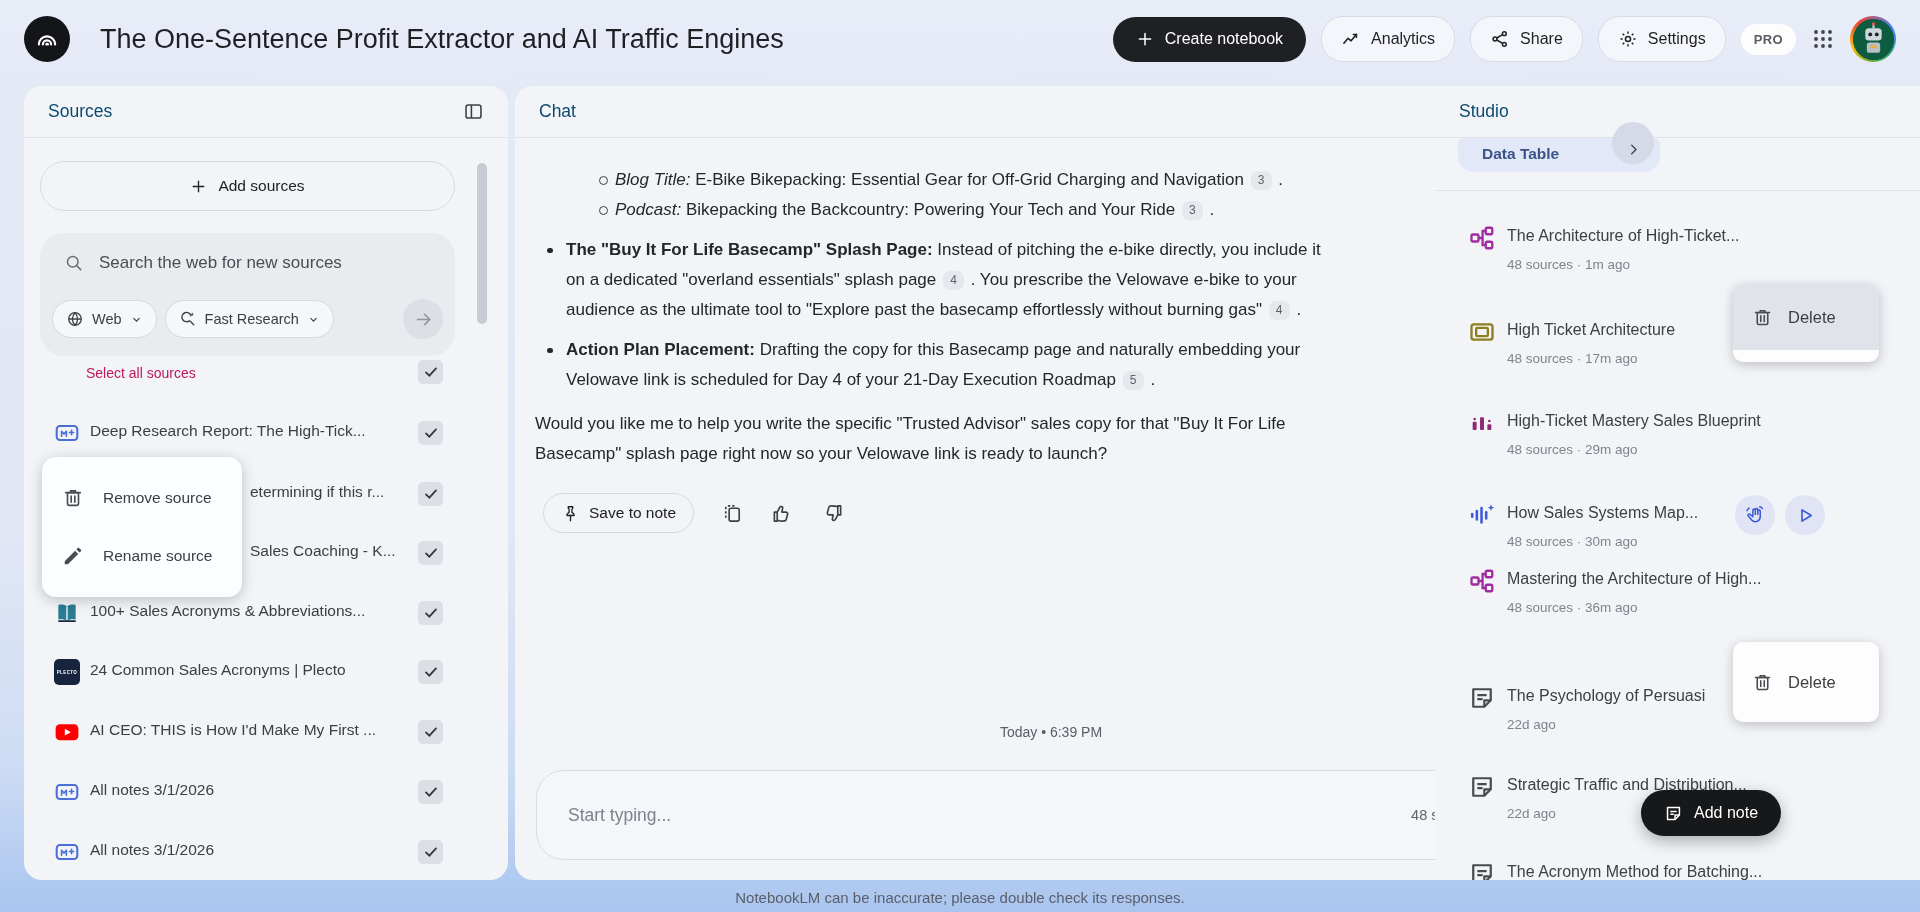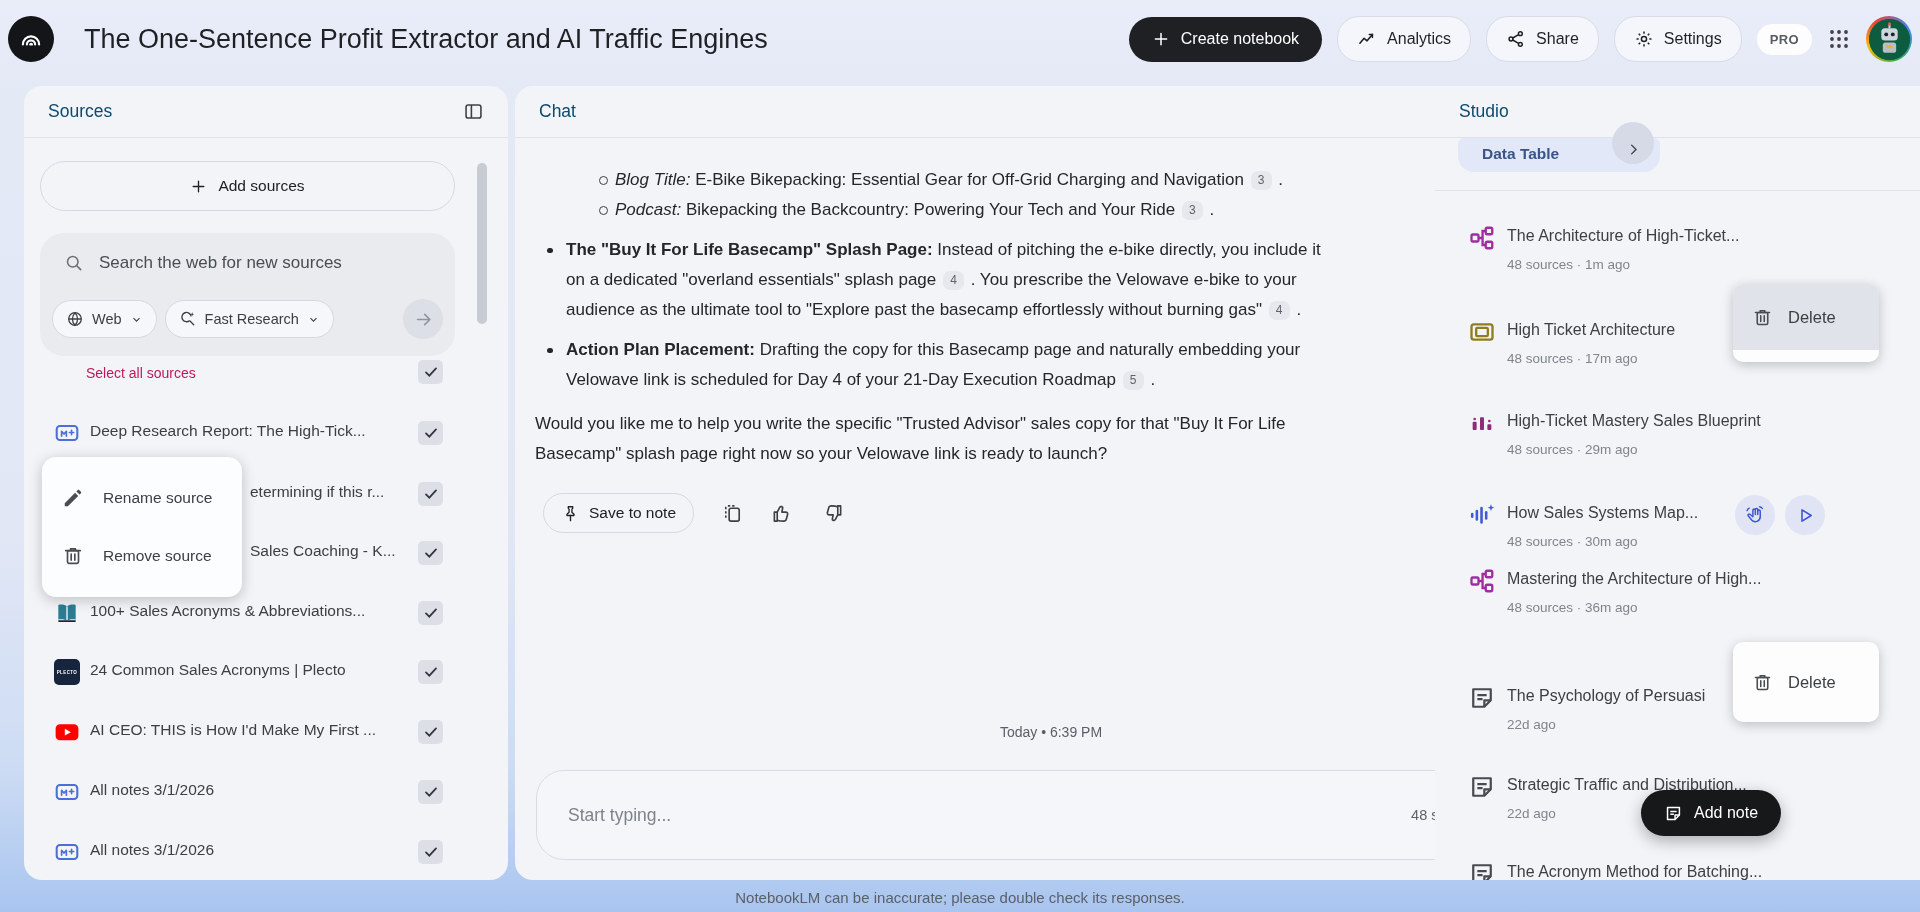--- a/index.html
+++ b/index.html
@@ -3,21 +3,21 @@
 <meta charset="utf-8">
 <style>
   html,body{margin:0;padding:0;width:1920px;height:912px;overflow:hidden;
     font-family:"Liberation Sans","DejaVu Sans",sans-serif;color:#1f2023;}
   .page{position:absolute;inset:0;
     background:linear-gradient(180deg,#e9edf8 0%,#e4e9f6 10%,#e2e7f5 58%,#cddcf4 84%,#a9c5ef 100%);}
   .ic{display:inline-flex;align-items:center;justify-content:center;}
   .ic svg{width:100%;height:100%;display:block;}
 
   
-  .app-header{position:absolute;top:0;left:0;right:0;height:78px;display:flex;align-items:center;padding:0 8px;box-sizing:border-box;}
+  .app-header{position:absolute;top:0;left:0;right:0;height:78px;display:flex;align-items:center;padding:0 24px;box-sizing:border-box;}
   .logo{width:46px;height:46px;border-radius:50%;background:#141518;display:flex;align-items:center;justify-content:center;flex:none;}
   .logo .ic{width:26px;height:26px;}
   .app-title{margin-left:30px;font-size:27px;color:#1f2023;white-space:nowrap;}
   .hdr-right{margin-left:auto;display:flex;align-items:center;gap:15px;}
   .btn-dark{height:45px;border-radius:23px;background:#1f2023;color:#fff;display:flex;align-items:center;gap:11px;padding:0 23px;font-size:16px;cursor:pointer;}
   .btn-dark .ic{width:18px;height:18px;}
   .btn-pill{height:44px;border-radius:22px;background:rgba(255,255,255,.55);border:1px solid #d8dce6;color:#1f2023;display:flex;align-items:center;gap:10px;padding:0 19px;font-size:16px;cursor:pointer;}
   .btn-pill .ic{width:20px;height:20px;}
   .pro-badge{height:31px;border-radius:16px;background:#fdfdfe;padding:0 13px;font-size:13px;font-weight:700;color:#585c63;display:flex;align-items:center;letter-spacing:.4px;}
   .apps-grid{width:24px;height:24px;cursor:pointer;}
@@ -374,36 +374,36 @@
               <svg viewBox="0 0 24 24" fill="none" stroke="currentColor" stroke-width="2.7" stroke-linecap="round">
                 <path d="M4.5 12.5l5 5 10-11"></path>
               </svg>
             </span>
           </div>
         </div>
       <div class="scroll-thumb" style="left:453px;top:25px;width:10px;height:161px;"></div>
       <div class="ctx-menu" id="src-menu">
           <div class="ctx-item">
             <span class="ic ">
-              <svg viewBox="0 0 24 24" fill="currentColor">
-                <path d="M3 17.6V21h3.4L17.7 9.7l-3.4-3.4L3 17.6zM20.7 6.7c.4-.4.4-1 0-1.4l-2-2c-.4-.4-1-.4-1.4 0l-1.6 1.6 3.4 3.4 1.6-1.6z"></path>
-              </svg>
-            </span>
-            <span>Rename source</span>
-          </div>
-          <div class="ctx-item">
-            <span class="ic ">
               <svg viewBox="0 0 24 24" fill="none" stroke="currentColor" stroke-width="1.8">
                 <path d="M4 6.2h16" stroke-linecap="round"></path>
                 <path d="M9.5 6V4.2h5V6"></path>
                 <rect x="6" y="6.2" width="12" height="13.8" rx="1.6"></rect>
                 <path d="M10 10v6.5M14 10v6.5" stroke-linecap="round"></path>
               </svg>
             </span>
             <span>Remove source</span>
+          </div>
+          <div class="ctx-item">
+            <span class="ic ">
+              <svg viewBox="0 0 24 24" fill="currentColor">
+                <path d="M3 17.6V21h3.4L17.7 9.7l-3.4-3.4L3 17.6zM20.7 6.7c.4-.4.4-1 0-1.4l-2-2c-.4-.4-1-.4-1.4 0l-1.6 1.6 3.4 3.4 1.6-1.6z"></path>
+              </svg>
+            </span>
+            <span>Rename source</span>
           </div>
         </div>
     </div>
   </div>
 
   <div class="panel" id="chat-panel">
     <div class="panel-header">
       <span>Chat</span>
       <span class="chat-hdr-icons">
         <span class="ic">

